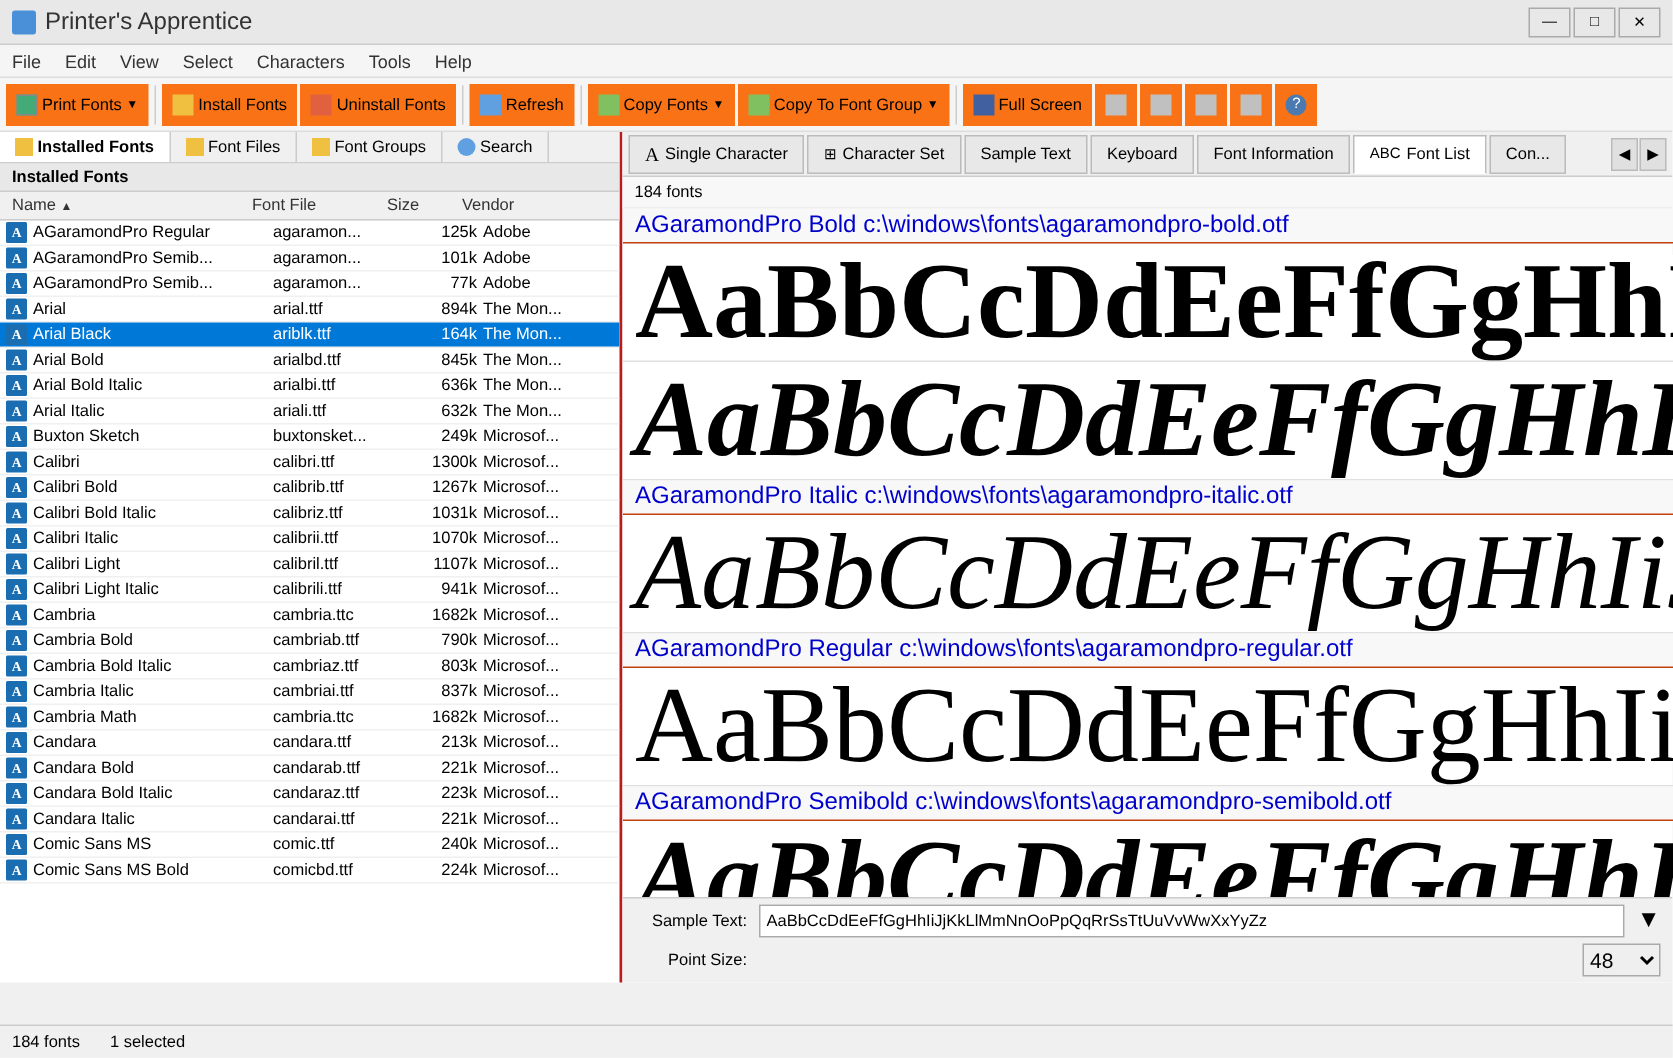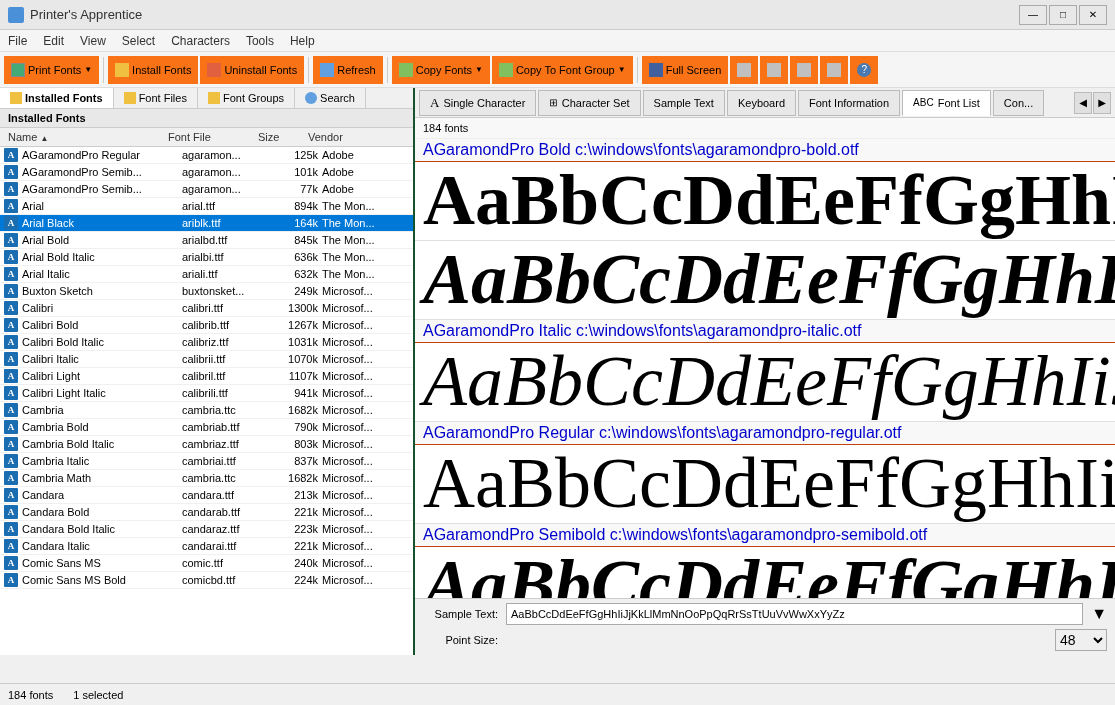--- a/index.html
+++ b/index.html
@@ -1,21 +1,21 @@
 <!DOCTYPE html>
 <html><head>
   <meta charset="utf-8">
   <style>
     * { margin: 0; padding: 0; box-sizing: border-box; }
     body { font-family: 'Segoe UI', Tahoma, sans-serif; font-size: 12px; background: #f0f0f0; width: 1115px; height: 705px; overflow: hidden; }
 
     
     #titlebar { background: #e8e8e8; height: 30px; display: flex; align-items: center; padding: 0 8px; border-bottom: 1px solid #ccc; }
     #titlebar .icon { width: 16px; height: 16px; margin-right: 6px; background: #4a90d9; border-radius: 2px; display: inline-block; }
-    #titlebar .title { font-size: 13px; color: #333; }
+    #titlebar .title { font-size: 16px; color: #333; }
     #titlebar .win-controls { margin-left: auto; display: flex; gap: 2px; }
     #titlebar .win-btn { width: 28px; height: 20px; background: #e8e8e8; border: 1px solid #aaa; font-size: 10px; cursor: pointer; display: flex; align-items: center; justify-content: center; }
 
     
     #menubar { background: #f5f5f5; height: 22px; display: flex; align-items: center; border-bottom: 1px solid #ddd; }
     .menu-item { padding: 2px 8px; font-size: 12px; color: #333; cursor: pointer; height: 22px; display: flex; align-items: center; }
 
     
     #toolbar { background: #f5f5f5; height: 36px; display: flex; align-items: center; padding: 2px 4px; gap: 2px; border-bottom: 1px solid #ddd; }
     .tb-btn { height: 28px; padding: 2px 6px; background: #f97316; border: 1px solid transparent; font-size: 11px; cursor: pointer; display: flex; align-items: center; gap: 3px; white-space: nowrap; }
@@ -25,21 +25,21 @@
     
     #tabs-row { background: #f0f0f0; height: 30px; display: flex; align-items: center; padding: 0 4px; border-bottom: 1px solid #ccc; gap: 2px; }
     .tab-btn { height: 26px; padding: 2px 10px; background: #e8e8e8; border: 1px solid #bbb; font-size: 11px; cursor: pointer; display: flex; align-items: center; gap: 4px; white-space: nowrap; }
     .tab-btn.active { background: white; border-bottom-color: white; }
     .tab-arr-btn { width: 18px; height: 22px; background: #e0e0e0; border: 1px solid #bbb; cursor: pointer; font-size: 10px; display: flex; align-items: center; justify-content: center; }
 
     
     #main { display: flex; height: calc(705px - 30px - 22px - 36px - 30px - 28px); }
 
     
-    #left-panel { width: 415px; min-width: 415px; background: white; border-right: 2px solid #14532d; display: flex; flex-direction: column; }
+    #left-panel { width: 415px; min-width: 415px; background: white; border-right: 2px solid #b91c1c; display: flex; flex-direction: column; }
     #left-tabs { display: flex; border-bottom: 1px solid #ccc; background: #f0f0f0; }
     .left-tab { padding: 4px 10px; font-size: 11px; cursor: pointer; border-right: 1px solid #ccc; display: flex; align-items: center; gap: 3px; }
     .left-tab.active { background: white; font-weight: bold; }
     #font-list-header { background: #e8e8e8; padding: 3px 8px; font-size: 11px; font-weight: bold; border-bottom: 1px solid #ccc; }
     #font-list-cols { display: flex; background: #f0f0f0; border-bottom: 1px solid #ccc; padding: 2px 4px; }
     .col-header { font-size: 11px; color: #333; cursor: pointer; padding: 1px 4px; }
     #font-list { flex: 1; overflow-y: auto; overflow-x: hidden; }
     .font-row { display: flex; align-items: center; padding: 1px 4px; font-size: 11px; cursor: pointer; border-bottom: 1px solid #f0f0f0; }
     .font-row.selected { background: #0078d7; color: white; }
     .font-icon { width: 14px; height: 14px; background: #1a6db0; color: white; font-size: 9px; display: flex; align-items: center; justify-content: center; border-radius: 1px; margin-right: 4px; flex-shrink: 0; font-weight: bold; font-family: serif; }

